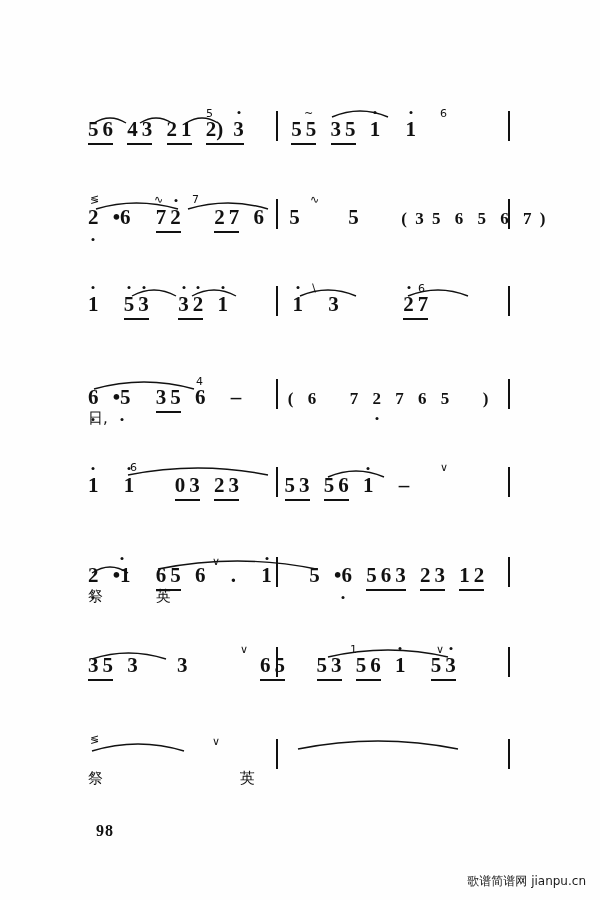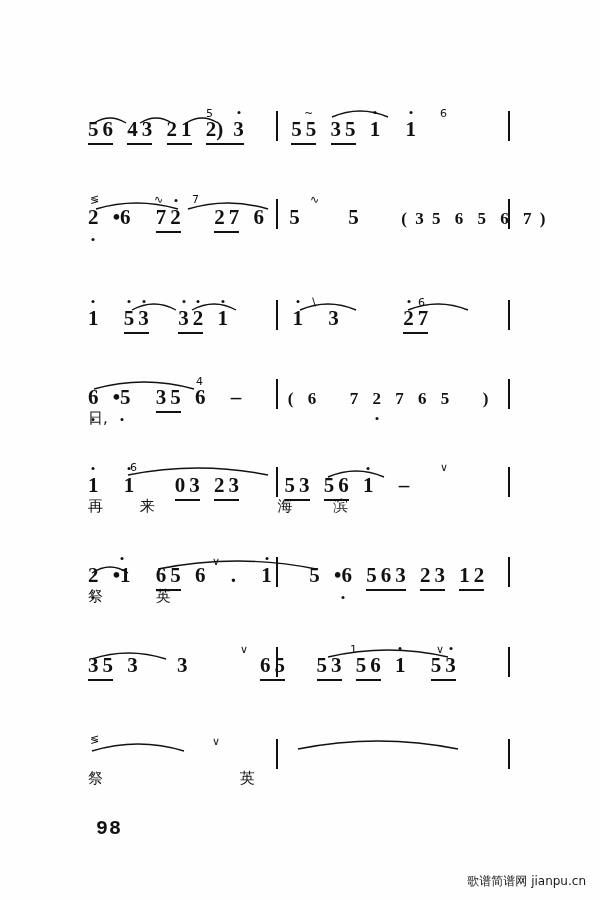--- a/index.html
+++ b/index.html
@@ -121,22 +121,22 @@
     position: absolute;
     font-size: 11px;
     font-family: "DejaVu Sans", sans-serif;
     color: #111;
   }
   
   .pagenum {
     position: absolute;
     left: 96px;
     bottom: 60px;
-    font-family: Liberation Mono, monospace;
-    font-size: 20px;
+    font-family: Liberation Serif, serif;
+    font-size: 16px;
     font-weight: bold;
     letter-spacing: 1px;
     text-align: right;
   }
   .watermark {
     position: absolute;
     right: 14px;
     bottom: 10px;
     font-family: "DejaVu Sans", sans-serif;
     font-size: 12px;
@@ -200,21 +200,21 @@
       <span class="n" style="font-size:17px">)</span>
     </div>
     <div class="mark" style="left:2px; top:0px;">≶</div>
     <div class="mark" style="left:66px; top:0px;">∿</div>
     <div class="mark" style="left:104px; top:0px;">7</div>
     <div class="mark" style="left:222px; top:0px;">∿</div>
     <div class="barline" style="left:188px"></div>
     <div class="barline" style="left:420px"></div>
   </div>
 
-  <div class="system" style="top:294px">
+  <div class="system" style="top:280px">
     <svg class="slurs" viewBox="0 0 430 62">
       <path d="M44 16 Q 66 4 88 16"></path>
       <path d="M104 16 Q 126 4 148 16"></path>
       <path d="M212 16 Q 240 4 268 16"></path>
       <path d="M320 16 Q 350 4 380 16"></path>
     </svg>
     <div class="notes">
       <span class="n dotup wide">1</span>
       <span class="grp b1"><span class="n dotup">5</span><span class="n dotup">3</span></span>
       <span style="display:inline-block;width:10px"></span>
@@ -276,26 +276,20 @@
       <span style="display:inline-block;width:26px"></span>
       <span class="grp b1"><span class="n">5</span><span class="n">3</span></span>
       <span class="grp b1"><span class="n">5</span><span class="n">6</span></span>
       <span class="n dotup wide">1</span>
       <span class="n">–</span>
     </div>
     <div class="mark" style="left:42px; top:0px;">6</div>
     <div class="mark" style="left:352px; top:0px;">∨</div>
     <div class="barline" style="left:188px"></div>
     <div class="barline" style="left:420px"></div>
-    <div class="lyrics">
-      <span>再</span>
-      <span style="display:inline-block;width:32px"></span><span>来</span>
-      <span style="display:inline-block;width:118px"></span><span>海</span>
-      <span style="display:inline-block;width:36px"></span><span>滨</span>
-    </div>
   </div>
 
   <div class="system" style="top:551px">
     <svg class="slurs" viewBox="0 0 430 62">
       <path d="M4 22 Q 22 10 40 22"></path>
       <path d="M70 18 Q 150 2 228 18"></path>
     </svg>
     <div class="notes">
       <span class="n dotdn">2</span>
       <span class="n dotup wide">•1</span>

